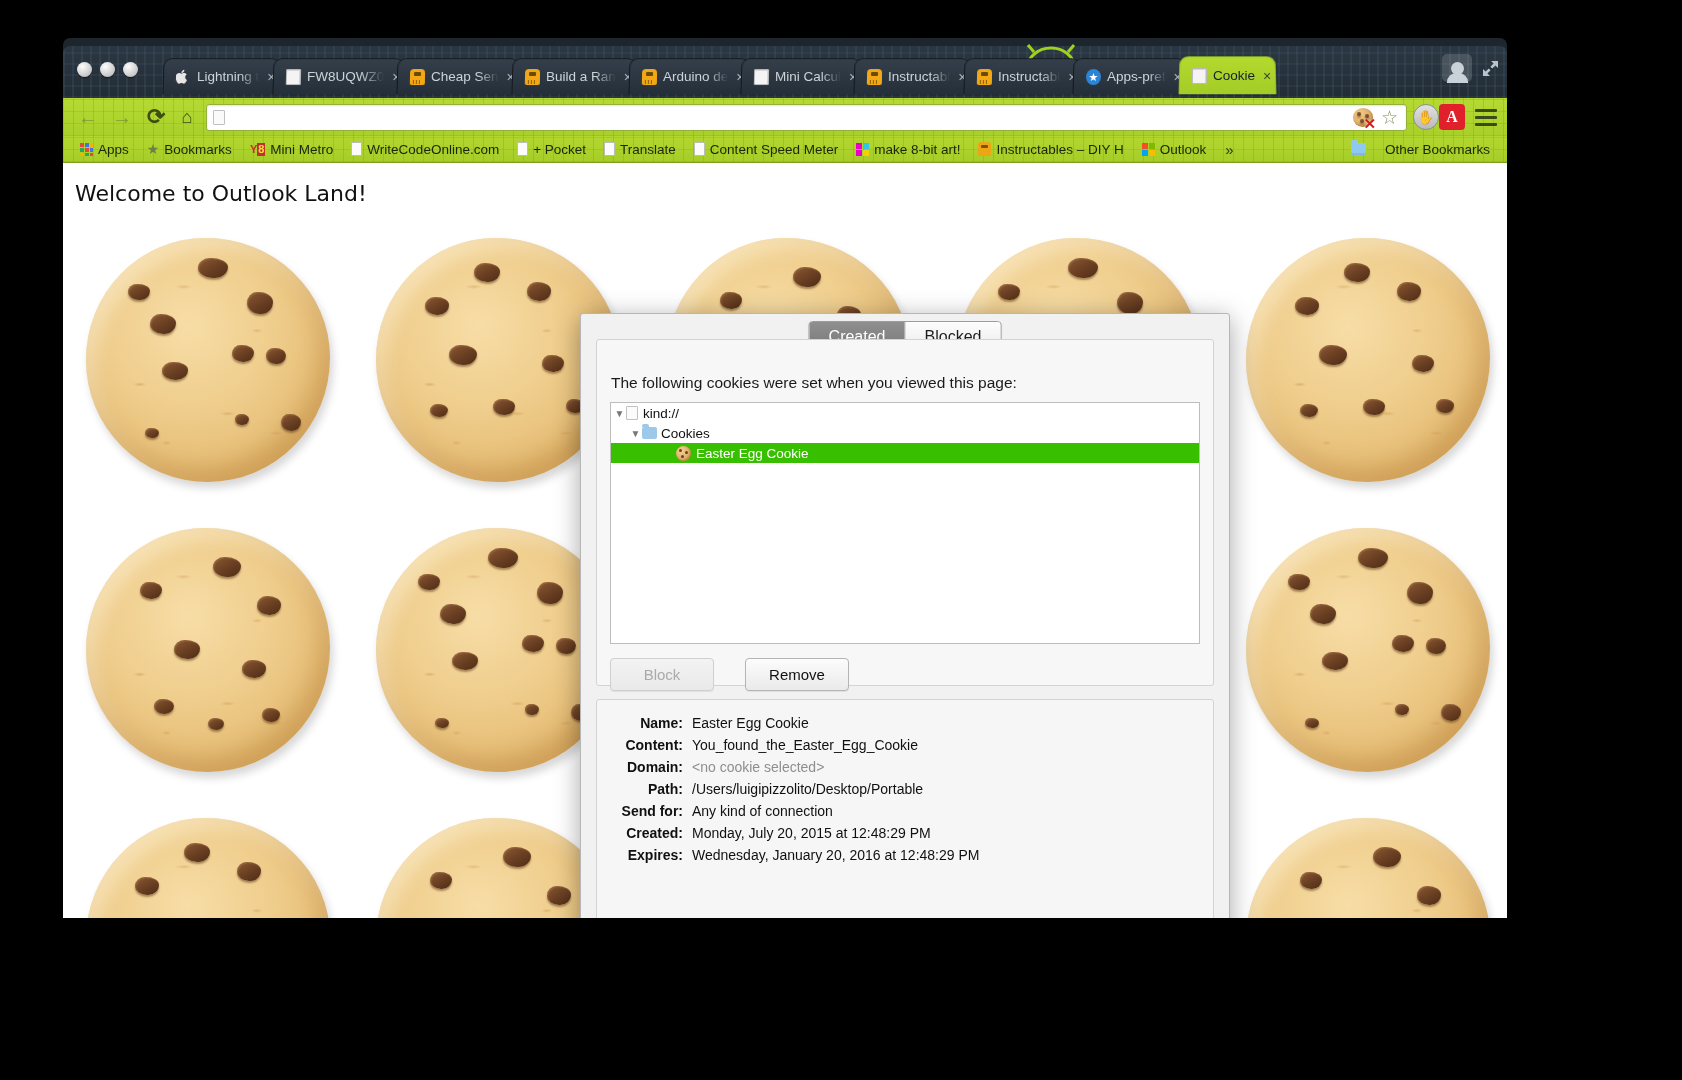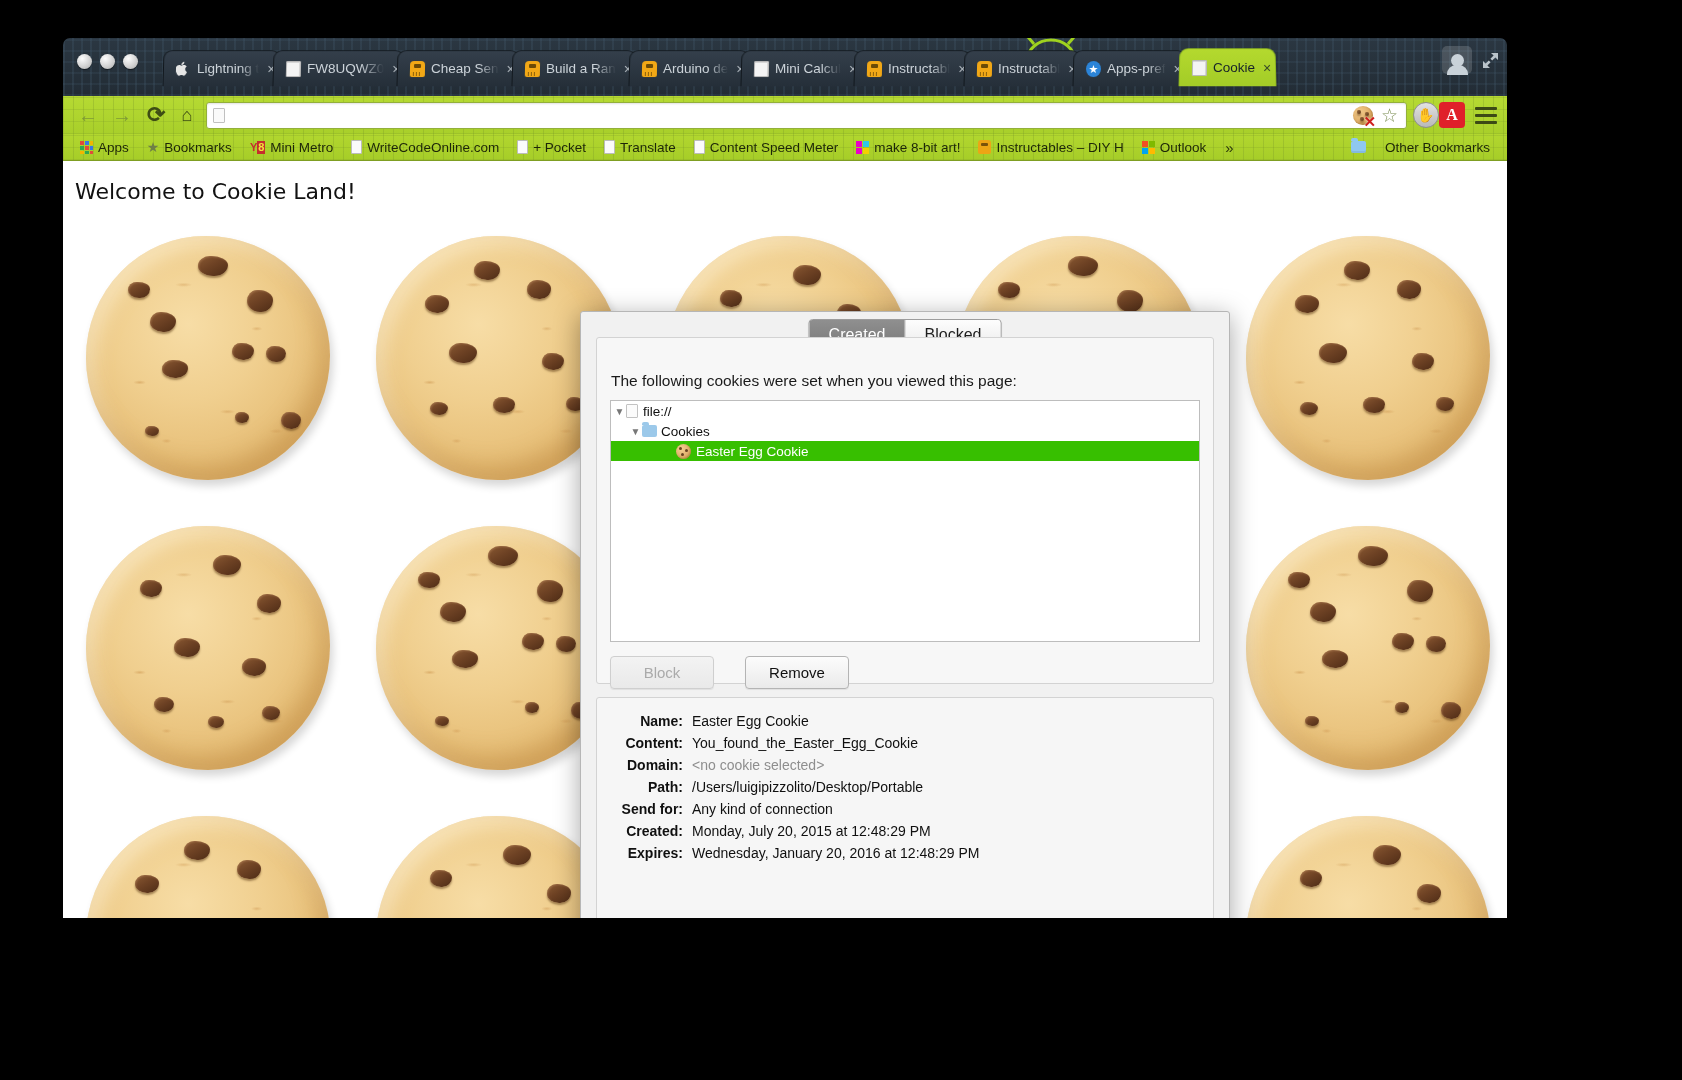--- a/index.html
+++ b/index.html
@@ -17,27 +17,28 @@
     left: 63px; top: 38px;
     width: 1444px; height: 880px;
     background: #1d252d;
     border-top-left-radius: 7px;
     border-top-right-radius: 7px;
     overflow: hidden;
   }
   
   .chrome-top {
     position: relative;
-    height: 58px;
+    height: 52px;
     background:
       repeating-linear-gradient(90deg, rgba(70,95,115,.25) 0 2px, rgba(0,0,0,0) 2px 9px),
       repeating-linear-gradient(0deg, rgba(70,95,115,.18) 0 2px, rgba(0,0,0,0) 2px 11px),
       linear-gradient(180deg,#2b3742 0%, #222c35 100%);
     border-top-left-radius: 7px;
     border-top-right-radius: 7px;
+    margin-top: 8px;
   }
   .win-buttons { position:absolute; left:14px; top:16px; display:flex; gap:8px; }
   .win-dot { width:15px; height:15px; border-radius:50%;
     background: radial-gradient(circle at 35% 30%, #fdfdfd, #cfcfcf 60%, #a8a8a8 100%);
     box-shadow: 0 1px 1px rgba(0,0,0,.5);
   }
   
   .doodle {
     position:absolute; left:958px; top:-2px; width:60px; height:26px;
   }
@@ -485,21 +486,21 @@
           </div>
         </div>
       <span class="bm-overflow">»</span>
       <div class="bm bm-right">
         <span class="bm-ico-folder"></span>
         <span class="bm-label">Other Bookmarks</span>
       </div>
     </div>
 
     <div class="page">
-      <div class="page-title">Welcome to Cookie Land!</div>
+      <div class="page-title">Welcome to Outlook Land!</div>
       <div class="cookie-grid" id="cookie-grid">
           <div class="cookie-row">
             <div class="cookie-img">
               <div class="ck-body">
                 <span class="chip" style="left: 46%; top: 8%; width: 30px; height: 20px;"></span>
                 <span class="chip" style="left: 17%; top: 19%; width: 22px; height: 16px;"></span>
                 <span class="chip" style="left: 26%; top: 31%; width: 26px; height: 20px;"></span>
                 <span class="chip" style="left: 66%; top: 22%; width: 26px; height: 22px;"></span>
                 <span class="chip" style="left: 60%; top: 44%; width: 22px; height: 17px;"></span>
                 <span class="chip" style="left: 74%; top: 45%; width: 20px; height: 16px;"></span>
@@ -677,21 +678,21 @@
             <div class="pill">Blocked</div>
           </div>
 
         <div class="panel-top">
           <div class="panel-desc">The following cookies were set when you viewed this page:</div>
 
           <div class="tree" id="cookie-tree">
               <div class="tree-row lvl1">
                 <span class="tw">▼</span>
                 <span class="ti-doc"></span>
-                <span>file://</span>
+                <span>kind://</span>
               </div>
               <div class="tree-row lvl2">
                 <span class="tw">▼</span>
                 <span class="ti-folder"></span>
                 <span>Cookies</span>
               </div>
               <div class="tree-row lvl3 selected">
                 <span class="tw"></span>
                 <span class="ti-cookie">
                   <i style="left:3px;top:3px"></i>

